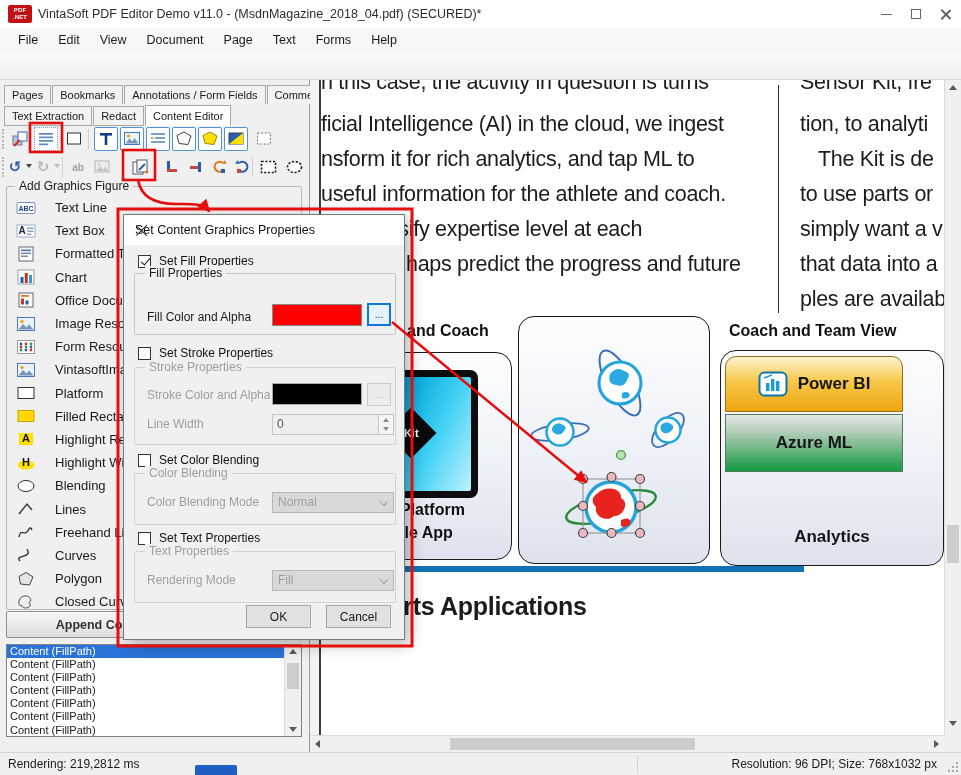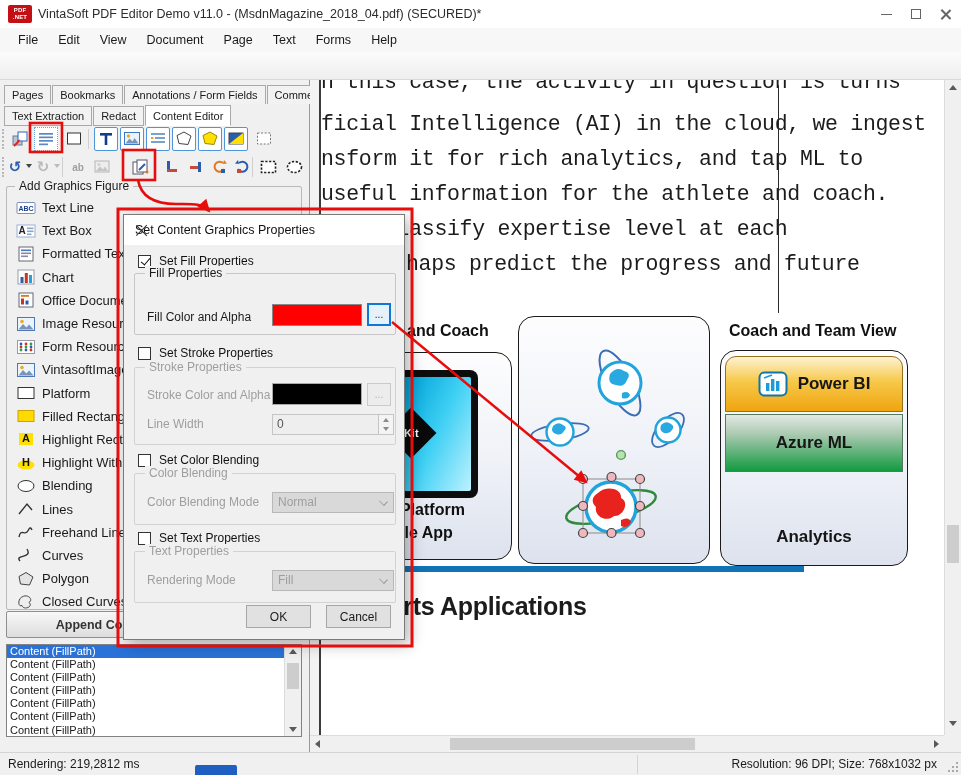--- a/index.html
+++ b/index.html
@@ -60,34 +60,34 @@
 .ic g{display:none}
 .fig-text-line .g-text-line,.fig-text-box .g-text-box,.fig-formatted-text .g-formatted-text,.fig-chart .g-chart,
 .fig-office-document .g-office-document,.fig-image .g-image,.fig-form .g-form,.fig-rect .g-rect,
 .fig-rect-filled .g-rect-filled,.fig-highlight-rect .g-highlight-rect,.fig-highlight-ellipse .g-highlight-ellipse,
 .fig-ellipse .g-ellipse,.fig-lines .g-lines,.fig-freehand .g-freehand,.fig-curves .g-curves,
 .fig-polygon .g-polygon,.fig-closed-curves .g-closed-curves{display:inline}
 .gtx{font-size:7px;font-weight:bold;fill:#1b3f8f;font-family:"Liberation Sans",sans-serif}
 .fig-text-box .gtx{font-size:10px;fill:#223;transform:translateX(-4px)}
 .fig-highlight-rect .gtx{font-size:11px;fill:#111}
 .fig-highlight-ellipse .gtx{font-size:11px;fill:#111}
-.fig-label{font-size:13px;margin-left:6px;white-space:nowrap}
+.fig-label{font-size:13px;margin-left:19px;white-space:nowrap}
 .appendbtn{position:absolute;left:6px;top:531px;width:296px;height:27px;background:linear-gradient(#f8f8f8,#dddddd);border:1px solid #8f8f8f;border-radius:2px;font-size:12.5px;font-weight:bold;color:#333;display:flex;align-items:center;justify-content:center}
 .clist{position:absolute;left:6px;top:564px;width:296px;height:93px;background:#fff;border:1px solid #828282;overflow:hidden}
 .cl-row{font-size:11px;height:13.1px;line-height:13px;padding-left:3px;white-space:nowrap}
 .cl-row.selected{background:#2a72d8;color:#fff}
 .clscroll{position:absolute;right:0;top:0;width:17px;height:91px;background:#f0f0f0;border-left:1px solid #dcdcdc}
 .sarrow{width:0;height:0;margin:4px auto;border-left:4px solid transparent;border-right:4px solid transparent}
 .up{border-bottom:5px solid #5a5a5a}.down{border-top:5px solid #5a5a5a}
 .clthumb{position:absolute;left:2px;top:18px;width:12px;height:26px;background:#cdcdcd}
 
 .docarea{position:absolute;left:310px;top:80px;width:634px;height:655px;background:#fff;overflow:hidden}
 .docstrip{position:absolute;left:0;top:0;width:9px;height:655px;background:#f3f3f3}
 .pageedge{position:absolute;left:9px;top:0;width:1.5px;height:655px;background:#3c3c3c}
-.doc-line{position:absolute;white-space:nowrap;font-family:Liberation Mono, monospace;font-size:21.5px;letter-spacing:-0.3px;color:#1c1c1c}
+.doc-line{position:absolute;white-space:nowrap;font-family:Liberation Sans, sans-serif;font-size:21.5px;letter-spacing:-0.3px;color:#1c1c1c}
 .lcol{position:absolute;left:11px;top:0;width:462px;height:320px}
 .rcol{position:absolute;left:490px;top:0;width:144px;height:320px;overflow:hidden}
 .lcol .doc-line:nth-child(1){top:-10px}.lcol .doc-line:nth-child(2){top:32px}
 .lcol .doc-line:nth-child(3){top:67px}.lcol .doc-line:nth-child(4){top:102px}
 .lcol .doc-line:nth-child(5){top:137px}
 .lcol .doc-line:nth-child(6){top:172px;left:85px}.lcol .doc-line:nth-child(7){top:207px;left:86px}
 .rcol .doc-line:nth-child(1){top:-10px}.rcol .doc-line:nth-child(2){top:32px}
 .rcol .doc-line:nth-child(3){top:67px;left:18px}.rcol .doc-line:nth-child(4){top:102px}
 .rcol .doc-line:nth-child(5){top:137px}.rcol .doc-line:nth-child(6){top:172px}
 .rcol .doc-line:nth-child(7){top:207px}
@@ -2006,24 +2006,33 @@
     <div class="pageedge"></div>
     <div class="lcol">
       <div class="doc-line">n this case, the activity in question is turns</div>
         <div class="doc-line">ficial Intelligence (AI) in the cloud, we ingest</div>
         <div class="doc-line">nsform it for rich analytics, and tap ML to</div>
         <div class="doc-line">useful information for the athlete and coach.</div>
         <div class="doc-line">e to classify expertise level at each</div>
         <div class="doc-line">haps predict the progress and future</div>
     </div>
     <div class="coldiv"></div>
+    <div class="rcol">
+      <div class="doc-line">Sensor Kit, fre</div>
+        <div class="doc-line">tion, to analyti</div>
+        <div class="doc-line">The Kit is de</div>
+        <div class="doc-line">to use parts or</div>
+        <div class="doc-line">simply want a v</div>
+        <div class="doc-line">that data into a</div>
+        <div class="doc-line">ples are availab</div>
+    </div>
 
     <div class="card" style="left:20px;top:272px;width:182px;height:208px"></div>
     <div class="card" style="left:208px;top:236px;width:192px;height:248px"></div>
-    <div class="card" style="left:410px;top:270px;width:188px;height:216px">
+    <div class="card" style="left:410px;top:270px;width:224px;height:216px">
       <div class="pbar powerbi">
         <svg width="30" height="26" viewBox="0 0 30 26">
             <rect x="1.5" y="1.5" width="27" height="23" rx="5" fill="#fdfdfd" stroke="#0e76a8" stroke-width="2"></rect>
             <rect x="8" y="12" width="3.4" height="8" fill="#1a9cd8"></rect>
             <rect x="13" y="8" width="3.4" height="12" fill="#1a9cd8"></rect>
             <rect x="18" y="10" width="3.4" height="10" fill="#1a9cd8"></rect>
             <path d="M6,7 l8,-3" stroke="#1a9cd8" stroke-width="1.6" fill="none"></path>
           </svg>
         <span>Power BI</span>
       </div>

